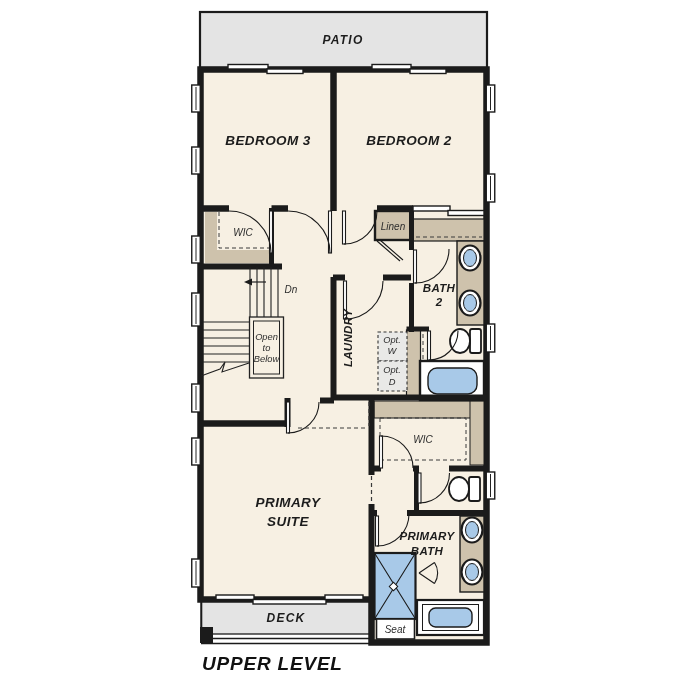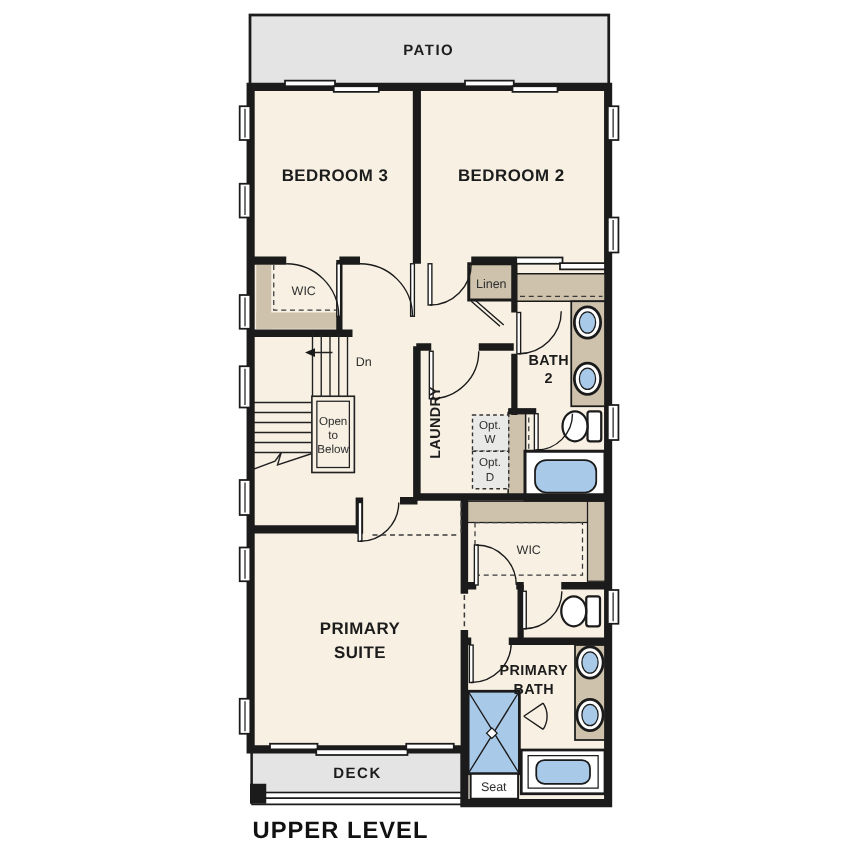--- a/index.html
+++ b/index.html
@@ -1,17 +1,17 @@
 <!DOCTYPE html>
 <html><head>
 <meta charset="utf-8">
 <style>
   html,body{margin:0;padding:0;background:#ffffff;}
   #stage{position:relative;width:687px;height:687px;background:#ffffff;overflow:hidden;
-         font-family:"Liberation Sans",sans-serif;}
+         font-family:"Liberation Sans",sans-serif;font-style:italic;}
   svg text{font-family:"Liberation Sans",sans-serif;}
   .t-room   {font-size:13.5px;font-weight:bold;fill:#1c1c1c;letter-spacing:.4px;text-anchor:middle;}
   .t-room-sm{font-size:11.5px;font-weight:bold;fill:#1c1c1c;letter-spacing:.3px;text-anchor:middle;}
   .t-outdoor{font-size:12px;font-weight:bold;fill:#1c1c1c;letter-spacing:1.2px;text-anchor:middle;}
   .t-small  {font-size:10px;fill:#2e2e2e;text-anchor:middle;}
   .t-tiny   {font-size:9.3px;fill:#2e2e2e;text-anchor:middle;}
   .t-title  {font-size:19px;font-weight:bold;fill:#111;letter-spacing:.8px;text-anchor:start;}
   .wall     {stroke:#1b1b1b;fill:none;}
   .thin     {stroke:#222;fill:none;}
   .dash     {stroke:#3a3a3a;fill:none;stroke-dasharray:4 3;}

